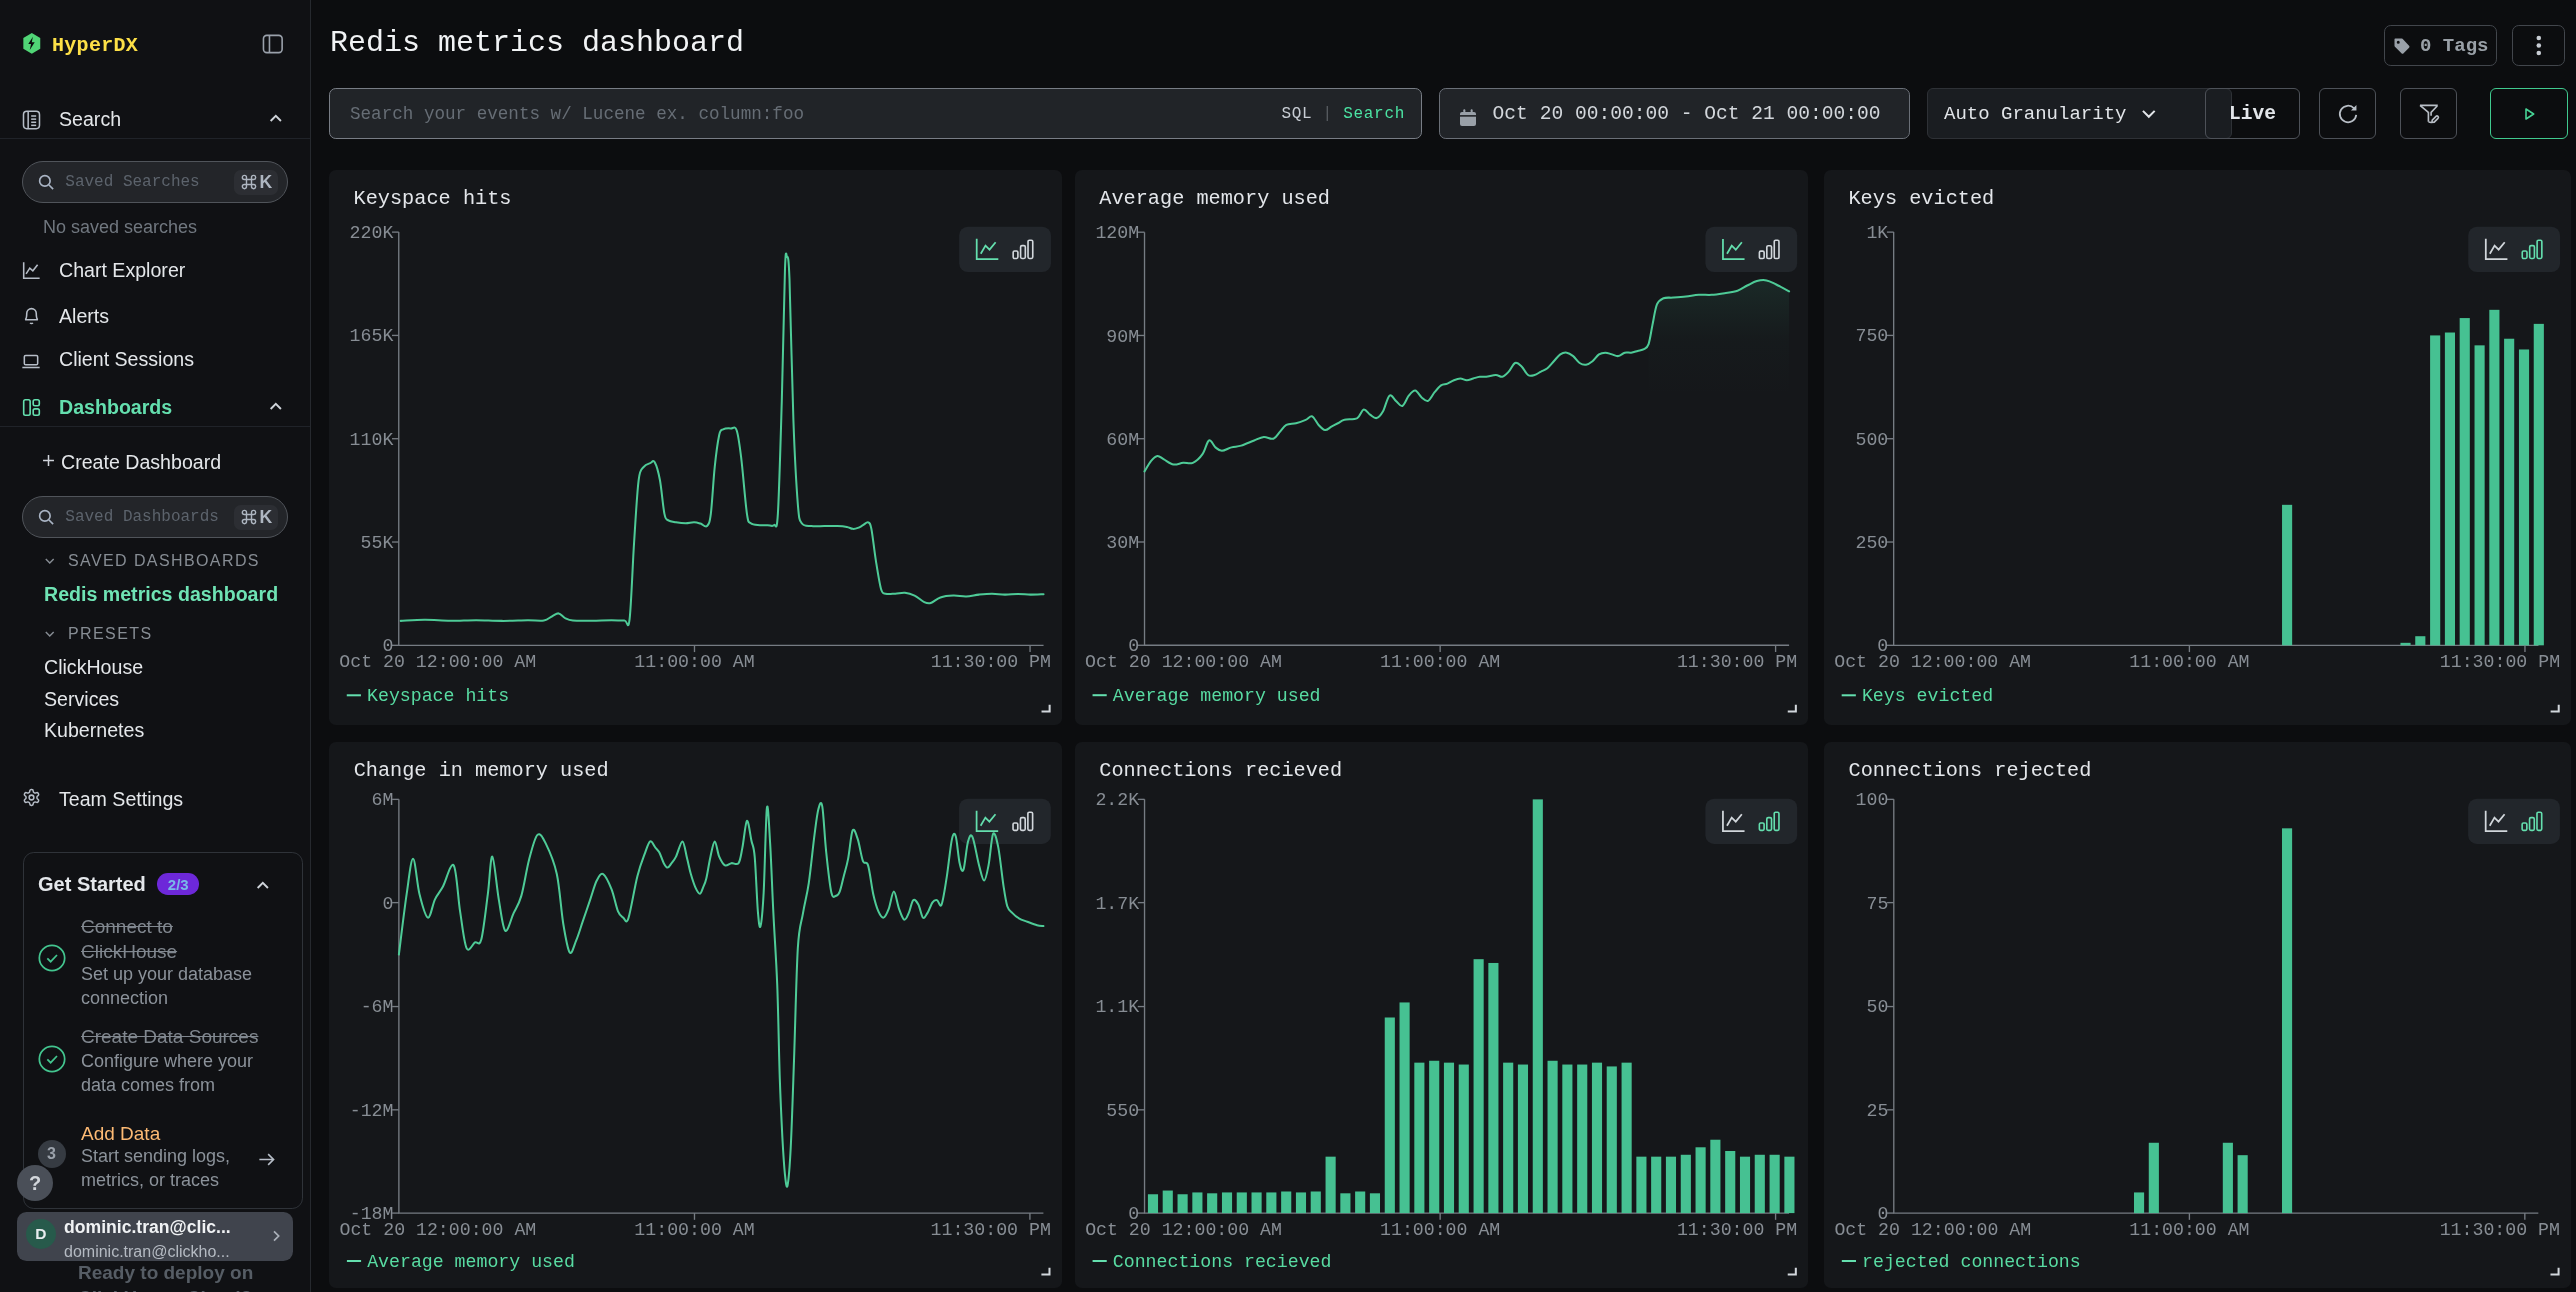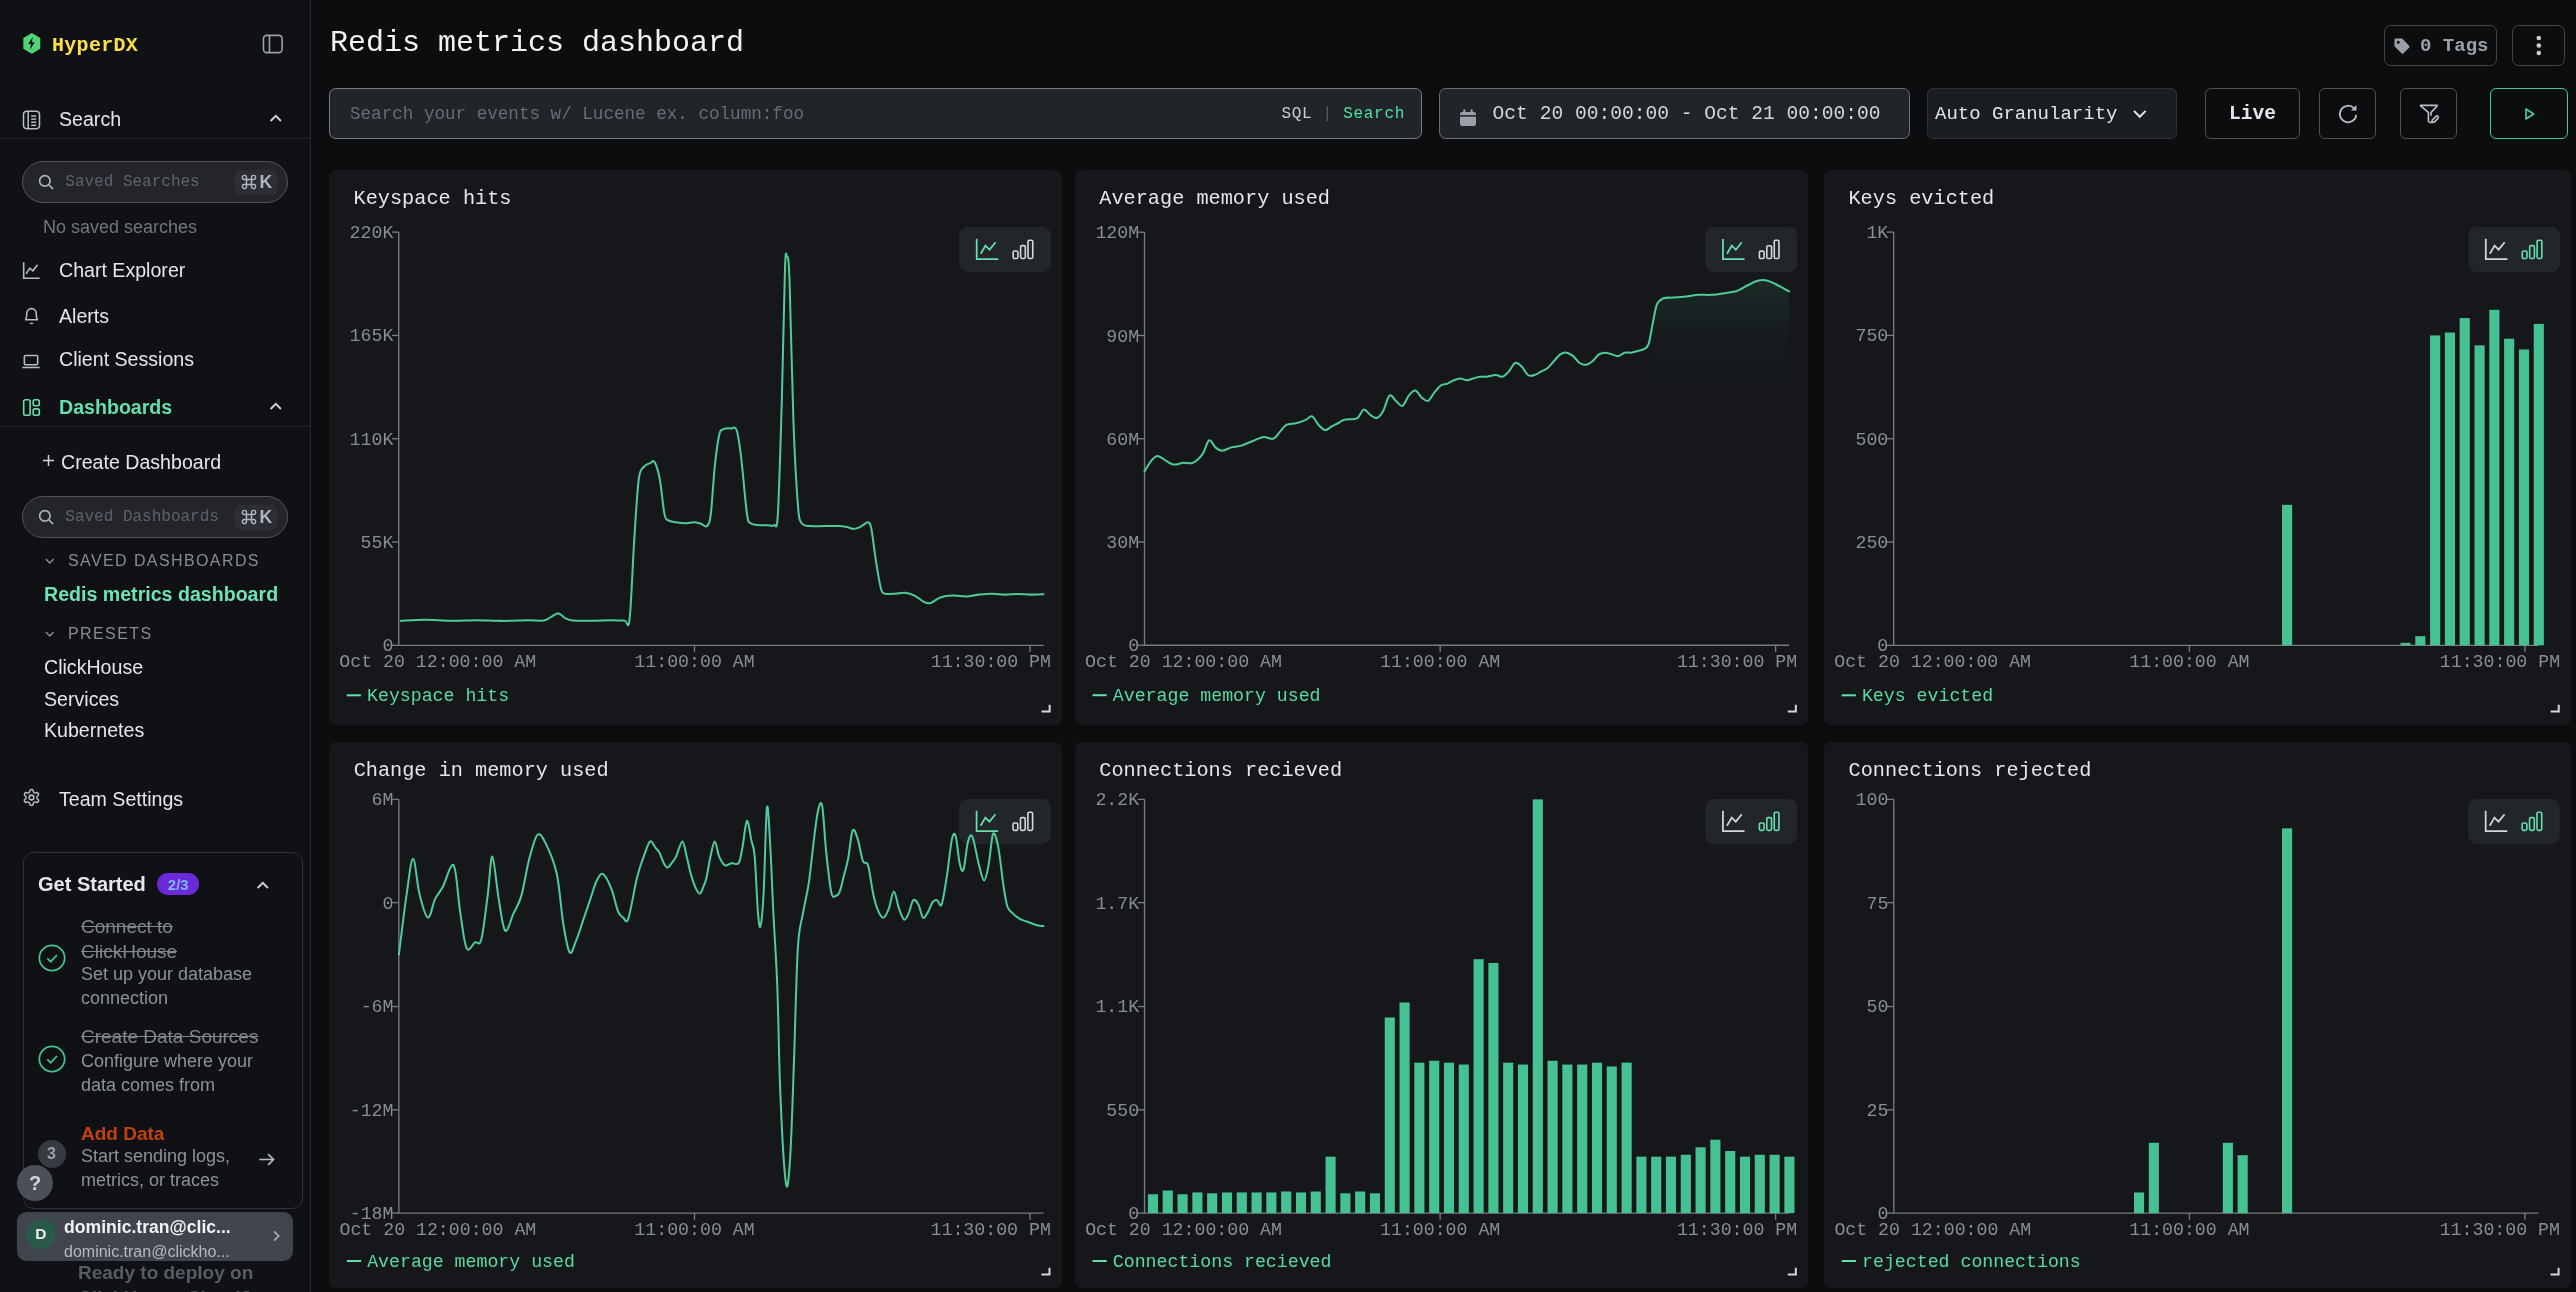--- a/index.html
+++ b/index.html
@@ -14,41 +14,41 @@
 .sec{position:absolute;font-size:16px;letter-spacing:1.4px;color:#878d94}
 .mut{position:absolute;font-size:18px;color:#70777f}
 .pill{position:absolute;left:22px;width:266px;height:42px;border:1px solid #50545a;background:#232529;border-radius:21px;display:flex;align-items:center;padding:0 9.5px 0 13.5px}
 .picn{display:inline-flex;margin-right:10.8px}
 .ptxt{font-family:"Liberation Mono",monospace;font-size:16px;color:#5c636c;flex:1;white-space:nowrap}
 .kbd{display:inline-flex;align-items:center;font-size:17.6px;color:#aeb6c1;background:#2c2e33;border-radius:6.8px;padding:2px 5.4px;font-weight:700}
 .gscard{position:absolute;left:23px;top:852px;width:280px;height:357px;border:1px solid #2f3339;border-radius:10.8px;background:#101114}
 .gst{position:absolute;left:14px;top:20px;font-size:20px;font-weight:700;color:#e4e7eb}
 .gsbadge{position:absolute;left:133px;top:20px;background:#6d28d9;color:#79b8e8;font-size:15px;font-weight:700;border-radius:10.8px;padding:2.7px 10.8px}
 .gstitle{position:absolute;left:57px;width:199px;font-size:19px;color:#80878f;line-height:1.32}
-.gstitle.b{color:#c2410c;font-weight:700}
+.gstitle.b{color:#fdba74;font-weight:400}
 .strike{text-decoration:line-through}
 .gsdesc{position:absolute;left:57px;width:192px;font-size:18px;color:#8b929a;line-height:1.32}
 .numc{position:absolute;left:13.5px;top:287px;width:28px;height:28px;border-radius:50%;background:#363b42;color:#9ba2ab;font-size:16px;font-weight:700;display:flex;align-items:center;justify-content:center}
 .qbtn{position:absolute;left:17px;top:1165px;width:36px;height:36px;border-radius:50%;background:#4a4f58;color:#d2d6db;font-size:20px;font-weight:700;display:flex;align-items:center;justify-content:center}
 .userpill{position:absolute;left:17px;top:1212px;width:276px;height:49px;background:#40444d;border-radius:9.5px}
 .uava{position:absolute;left:8.8px;top:7.4px;width:30px;height:30px;border-radius:50%;background:#275a4b;color:#e8ecef;font-size:15.5px;font-weight:700;display:flex;align-items:center;justify-content:center}
 .utxt{position:absolute;left:47px;top:5.4px}
 .u1{font-size:17.6px;font-weight:700;color:#f0f2f4}
 .u2{font-size:16px;color:#b4bac2;margin-top:5px}
 .promo{position:absolute;left:78px;font-size:19px;color:#565d65;font-weight:700}
 .main{position:absolute;left:0;top:0;right:0;bottom:0}
 .title{position:absolute;left:330px;top:26px;font-family:"Liberation Mono",monospace;font-size:30px;color:#f1f3f5}
 .btn{position:absolute;top:25px;height:41px;border:1px solid #42464c;border-radius:6.8px;display:flex;align-items:center;justify-content:center;font-family:"Liberation Mono",monospace;font-size:19px;color:#8d949b;font-weight:700}
 .tags{left:2384px;width:113px}
 .dotsb{left:2512px;width:53px}
 .searchbox{position:absolute;left:329px;top:88px;width:1093px;height:51px;background:#212428;border:1px solid #787d85;border-radius:6.8px;display:flex;align-items:center;padding:0 16px 0 20px}
 .ph{font-family:"Liberation Mono",monospace;font-size:17.6px;color:#666d75;flex:1}
 .sql{font-family:"Liberation Mono",monospace;font-size:16px;font-weight:400;letter-spacing:0.7px}
 .datebox{position:absolute;left:1439px;top:88px;width:471px;height:51px;background:#212428;border:1px solid #6a6f77;border-radius:6.8px;display:flex;align-items:center;padding:0 17.6px;font-family:"Liberation Mono",monospace;font-size:19.6px;color:#d3d7dc}
-.granbox{position:absolute;left:1927px;top:88px;width:250px;height:51px;background:#1a1d21;border:1px solid #2e3136;border-radius:6px;display:flex;align-items:center;padding:0 7px;font-family:"Liberation Mono",monospace;font-size:19px;color:#e2e5e9;white-space:nowrap}
+.granbox{position:absolute;left:1927px;top:88px;width:305px;height:51px;background:#1a1d21;border:1px solid #2e3136;border-radius:6px;display:flex;align-items:center;padding:0 16px;font-family:"Liberation Mono",monospace;font-size:19px;color:#e2e5e9;white-space:nowrap}
 .ctl{position:absolute;top:88px;height:51px;border:1px solid #4d5158;border-radius:6px;display:flex;align-items:center;justify-content:center;font-family:"Liberation Mono",monospace;font-size:19.6px;color:#e2e5e9;font-weight:700}
 .live{left:2205px;width:95px}
 .playb{left:2490px;width:78px;border-color:#40c98e}
 .card{position:absolute;background:#15171a;border-radius:6.8px}
 .ct{font-family:"Liberation Mono",monospace;font-size:30px;fill:#e3e6ea}
 .ax{font-family:"Liberation Mono",monospace;font-size:27px;fill:#878d94}
 .lg{font-family:"Liberation Mono",monospace;font-size:27px;fill:#58dba2}
 </style></head>
 <body>
 <div class="sidebar">

